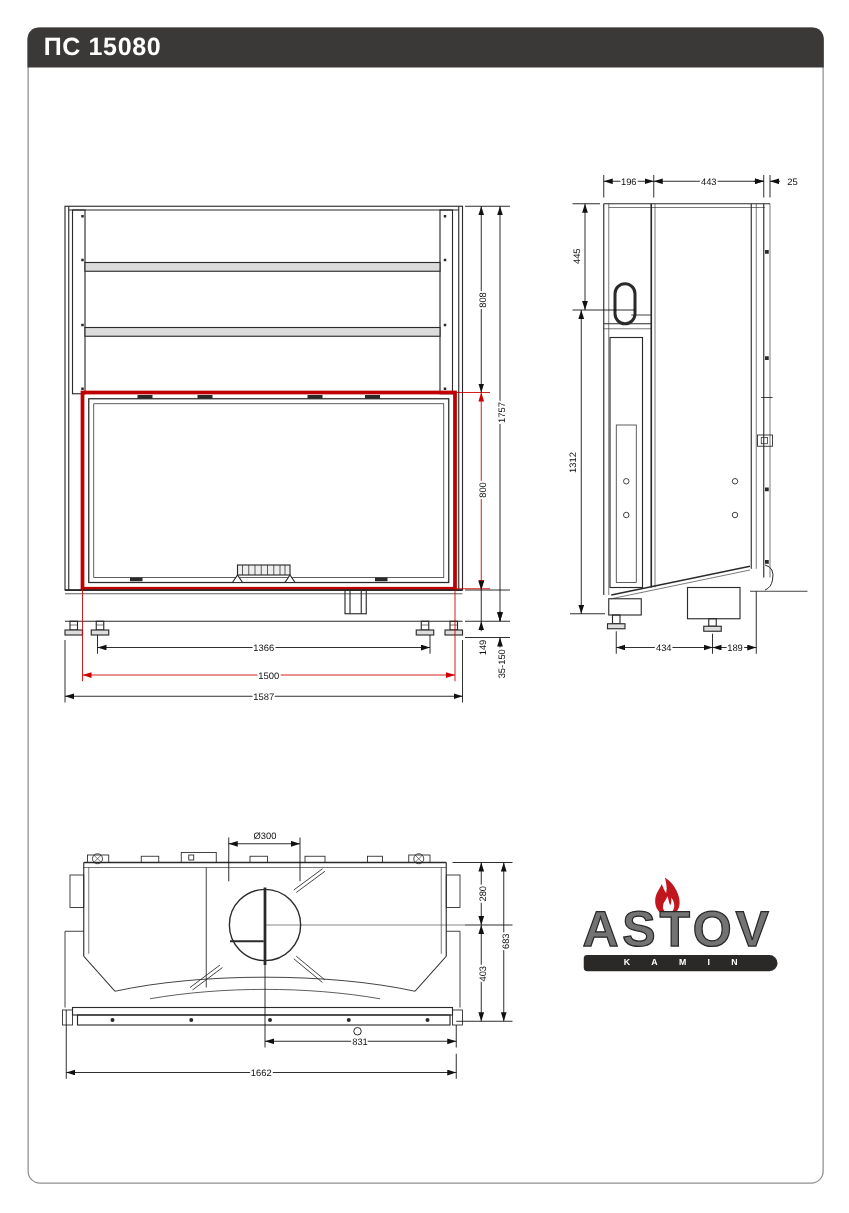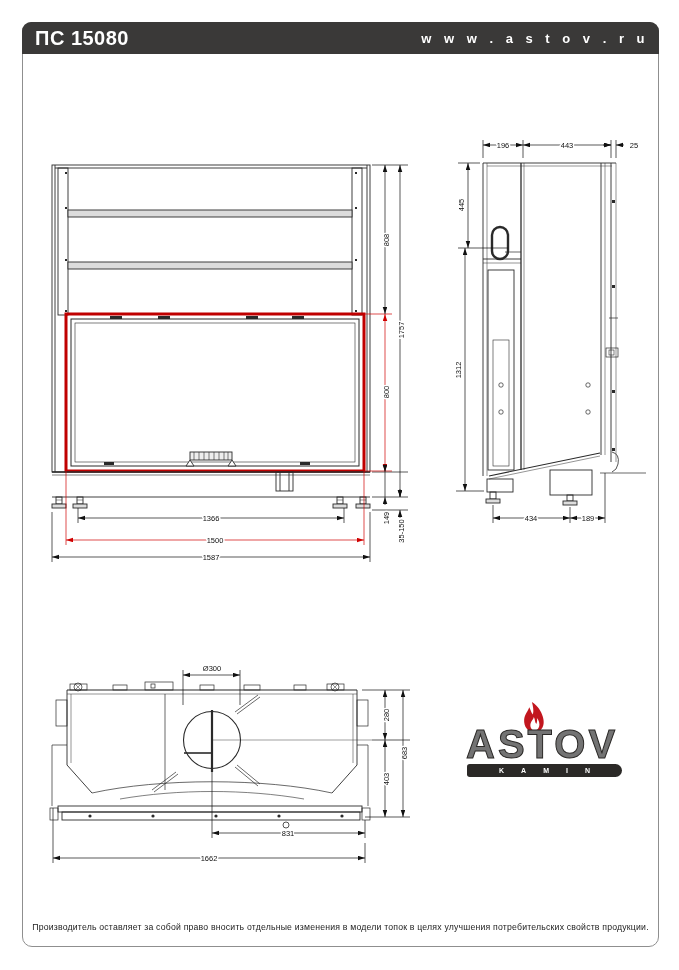--- a/index.html
+++ b/index.html
@@ -25,23 +25,21 @@
             text-align:center;letter-spacing:17px;line-height:13px;text-indent:17px;}
 </style>
 </head>
 <body>
 
 <div class="page">
 
   <div class="frame">
     <div class="header">
       <span class="model">ПС 15080</span>
-      <span class="site">w w w . a s t o v . r u</span>
     </div>
-    <div class="footer">Производитель оставляет за собой право вносить отдельные изменения в модели топок в целях улучшения потребительских свойств продукции.</div>
   </div>
 
   <svg class="draw" width="679" height="970" viewBox="0 0 679 970">
     <defs>
       <marker id="mA" markerUnits="userSpaceOnUse" markerWidth="7.5" markerHeight="5" refX="7.2" refY="2.3" orient="auto-start-reverse">
         <path d="M0,0 L7.2,2.3 L0,4.6 Z" fill="#111"></path>
       </marker>
       <marker id="mR" markerUnits="userSpaceOnUse" markerWidth="7.5" markerHeight="5" refX="7.2" refY="2.3" orient="auto-start-reverse">
         <path d="M0,0 L7.2,2.3 L0,4.6 Z" fill="#d00000"></path>
       </marker>

